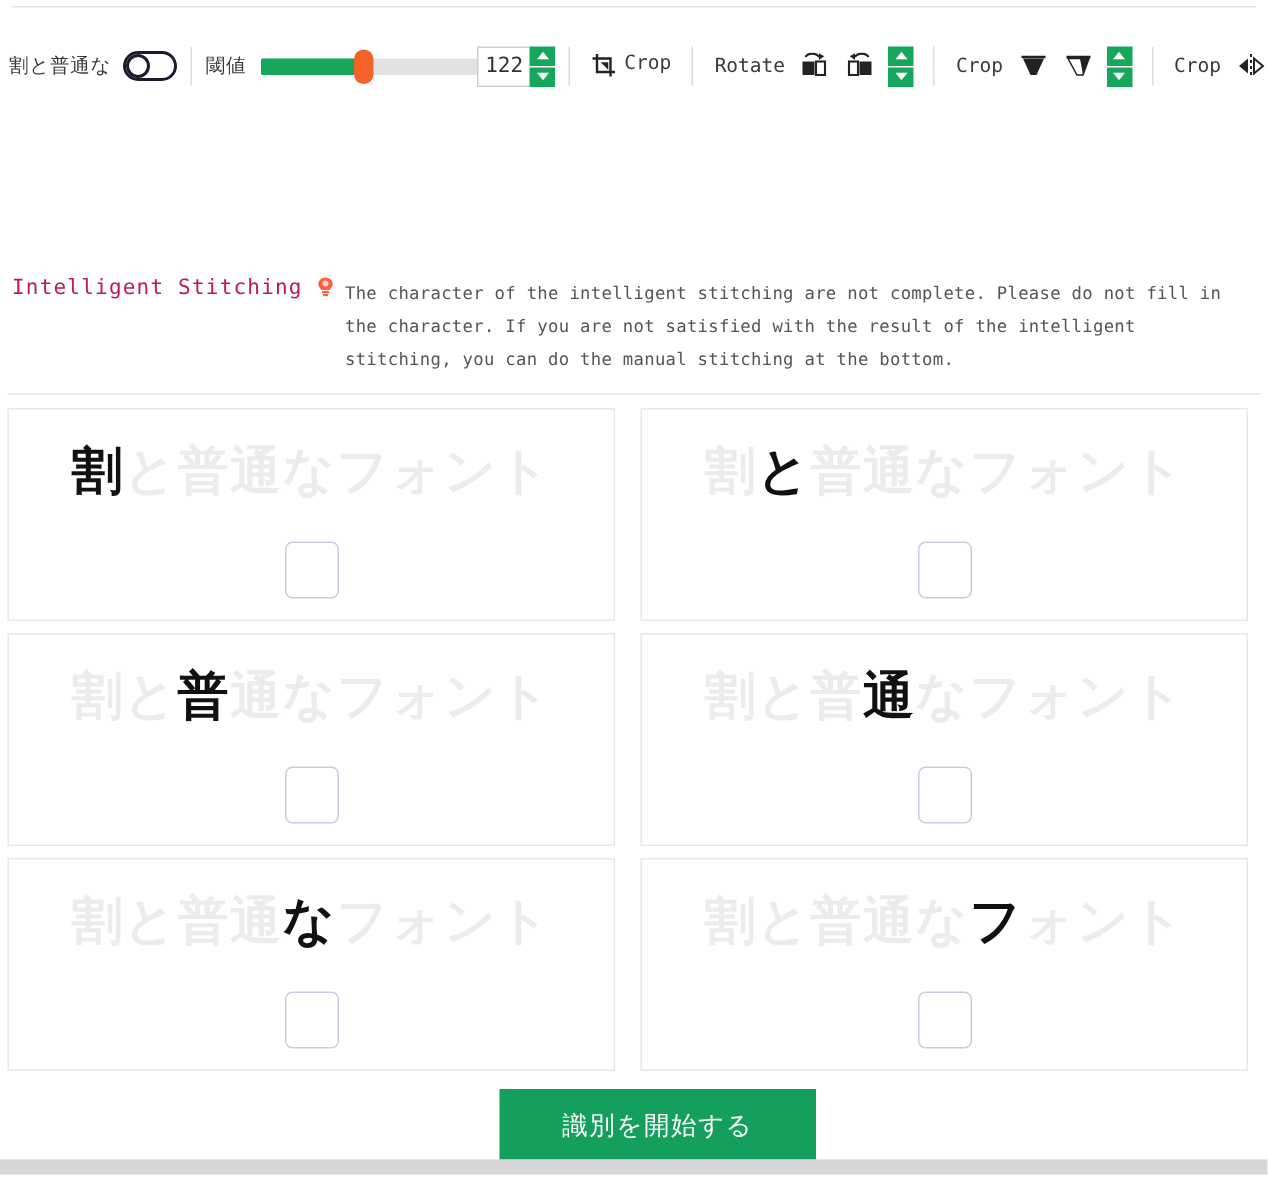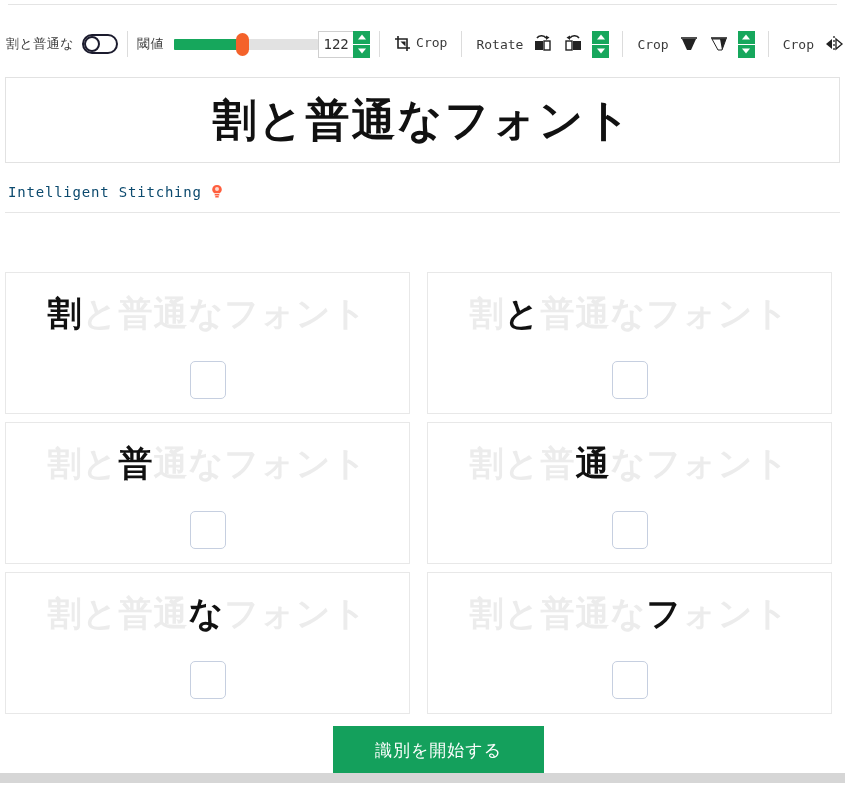--- a/index.html
+++ b/index.html
@@ -202,21 +202,21 @@
     position: absolute;
     left: 5px; top: 172px;
     width: 835px;
     padding-bottom: 12px;
     border-bottom: 1px solid #e6e6e6;
     box-sizing: border-box;
     display: flex;
   }
   .stitch-label {
     font-size: 14px;
-    color: #0c4a6e;
+    color: #be185d;
     letter-spacing: .8px;
     padding: 12px 0 0 3px;
     width: 200px;
     flex: 0 0 auto;
     font-family: "DejaVu Sans Mono", "Liberation Mono", monospace;
   }
   .stitch-body {
     position: relative;
     flex: 1;
     padding: 12px 18px 0 22px;
@@ -436,35 +436,33 @@
         <svg width="20" height="18" viewBox="0 0 20 18">
           <line x1="10" y1="1" x2="10" y2="17" stroke="#222" stroke-width="1.3" stroke-dasharray="2,2"></line>
           <path d="M8 4 L2 9 L8 14 Z" fill="#222"></path>
           <path d="M12 4 L18 9 L12 14 Z" fill="none" stroke="#222" stroke-width="1.3"></path>
         </svg>
       </span>
     </div>
 
   </div>
 
-  <div class="title-panel">
-    <div class="title-text">割と普通なフォント</div>
-  </div>
 
   <div class="stitch-row">
     <div class="stitch-label">Intelligent Stitching</div>
     <div class="stitch-body">
       <span class="bulb">
         <svg width="14" height="15" viewBox="0 0 14 15">
           <path d="M7 1 C4.2 1 2.2 3 2.2 5.4 C2.2 7.2 3.4 8.2 4.2 9.3 L9.8 9.3 C10.6 8.2 11.8 7.2 11.8 5.4 C11.8 3 9.8 1 7 1 Z" fill="#ff5f3e"></path>
           <rect x="4.6" y="10" width="4.8" height="1.5" rx="0.6" fill="#ff5f3e"></rect>
           <rect x="5.2" y="12" width="3.6" height="1.5" rx="0.6" fill="#ff5f3e"></rect>
           <circle cx="7" cy="5" r="2" fill="#ffd9cf"></circle>
         </svg>
       </span>
+      <div class="stitch-text">The character of the intelligent stitching are not complete. Please do not fill in the character. If you are not satisfied with the result of the intelligent stitching, you can do the manual stitching at the bottom.</div>
     </div>
   </div>
 
   <div class="cards">
       <div class="card">
         <div class="card-line" style="color: rgb(236, 236, 236);"><span></span><span class="hit" style="color: rgb(17, 17, 17);">割</span><span>と普通なフォント</span></div>
         <div class="card-slot" style="border-color: rgb(198, 207, 224);"></div>
       </div>
       <div class="card">
         <div class="card-line" style="color: rgb(236, 236, 236);"><span>割</span><span class="hit" style="color: rgb(17, 17, 17);">と</span><span>普通なフォント</span></div>

